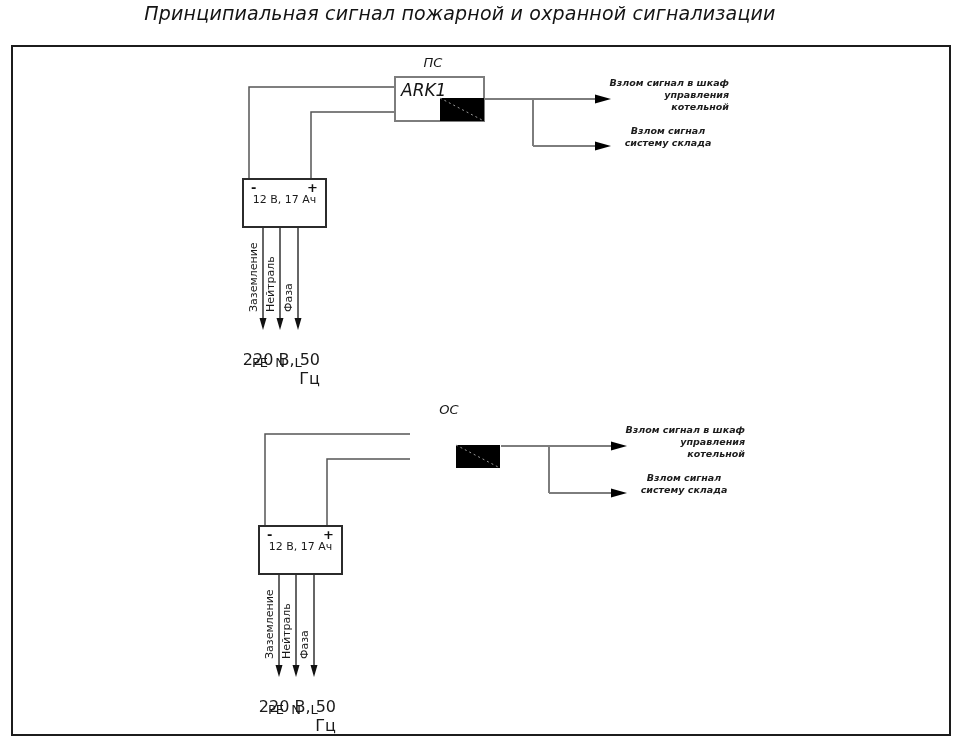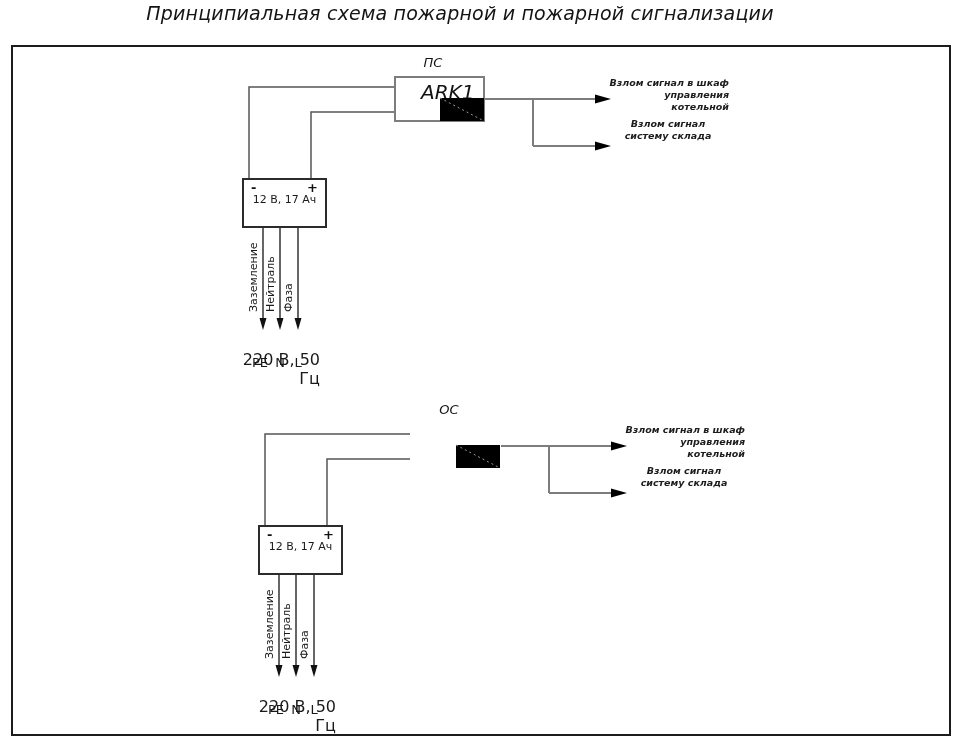--- a/index.html
+++ b/index.html
@@ -21,21 +21,21 @@
 
   .tag {
     position:absolute; left:401px; top:55px; width:64px; text-align:center;
     font-style:italic; font-size:13px; color:#161616; z-index:4;
   }
   .device-box {
     position:absolute; left:394px; top:76px; width:91px; height:46px;
     border:2px solid #7d7d7d; box-sizing:border-box; background:#ffffff; z-index:1;
   }
   .device-name {
-    position:absolute; left:25px; top:2px; font-style:italic; font-size:20px; color:#131313;text-align:center;
+    position:absolute; left:5px; top:2px; font-style:italic; font-size:17px; color:#131313;text-align:center;
   }
   .black-module {
     position:absolute; left:440px; top:98px; width:44px; height:23px;
     background:#000000; z-index:2;
   }
   .battery-box {
     position:absolute; left:242px; top:178px; width:85px; height:50px;
     border:2px solid #2b2b2b; box-sizing:border-box; background:#ffffff; z-index:1;
   }
   .battery-minus { position:absolute; left:7px; top:0px; font-weight:bold; font-size:13px; }
@@ -58,30 +58,30 @@
   .terminal.l  { left:286px; }
   .mains {
     position:absolute; left:234px; top:350px; width:86px; text-align:right;
     font-size:16px; color:#1a1a1a; z-index:4;
   }
   .out-label {
     position:absolute; width:122px; text-align:center; font-style:italic; font-weight:600;
     font-size:9.5px; line-height:12px; white-space:pre-line; color:#1c1c1c; z-index:4;
   }
   .out-label.first  { left:607px; top:77px;text-align:right; }
-  .out-label.second-out { left:607px; top:118px; }
+  .out-label.second-out { left:607px; top:125px; }
 
   svg.wiring { position:absolute; left:0; top:0; z-index:3; pointer-events:none; }
 </style>
 </head>
 <body>
 
 <div id="stage">
 
-  <div class="title">Принципиальная схема пожарной и пожарной сигнализации</div>
+  <div class="title">Принципиальная сигнал пожарной и охранной сигнализации</div>
   <div class="border-frame"></div>
 
   <div class="circuit">
     <div class="tag">ПС</div>
 
     <div class="device-box">
       <div class="device-name">ARK1</div>
     </div>
     <div class="black-module"></div>
 

